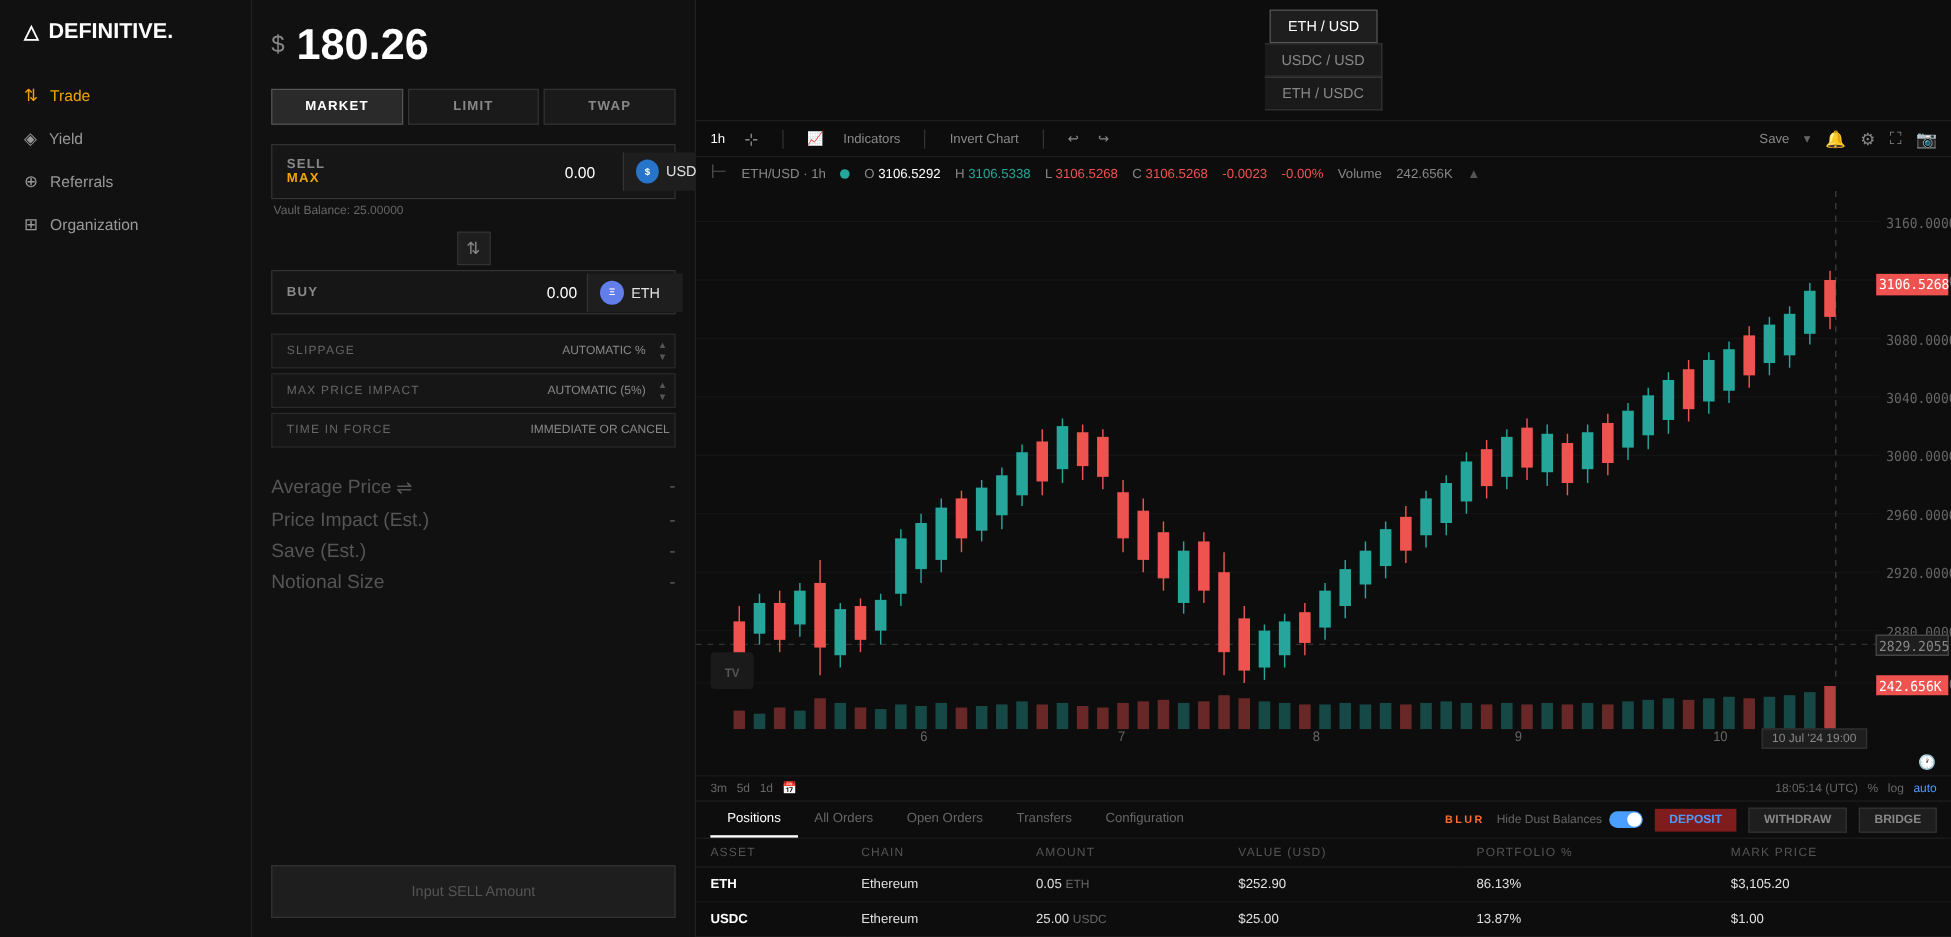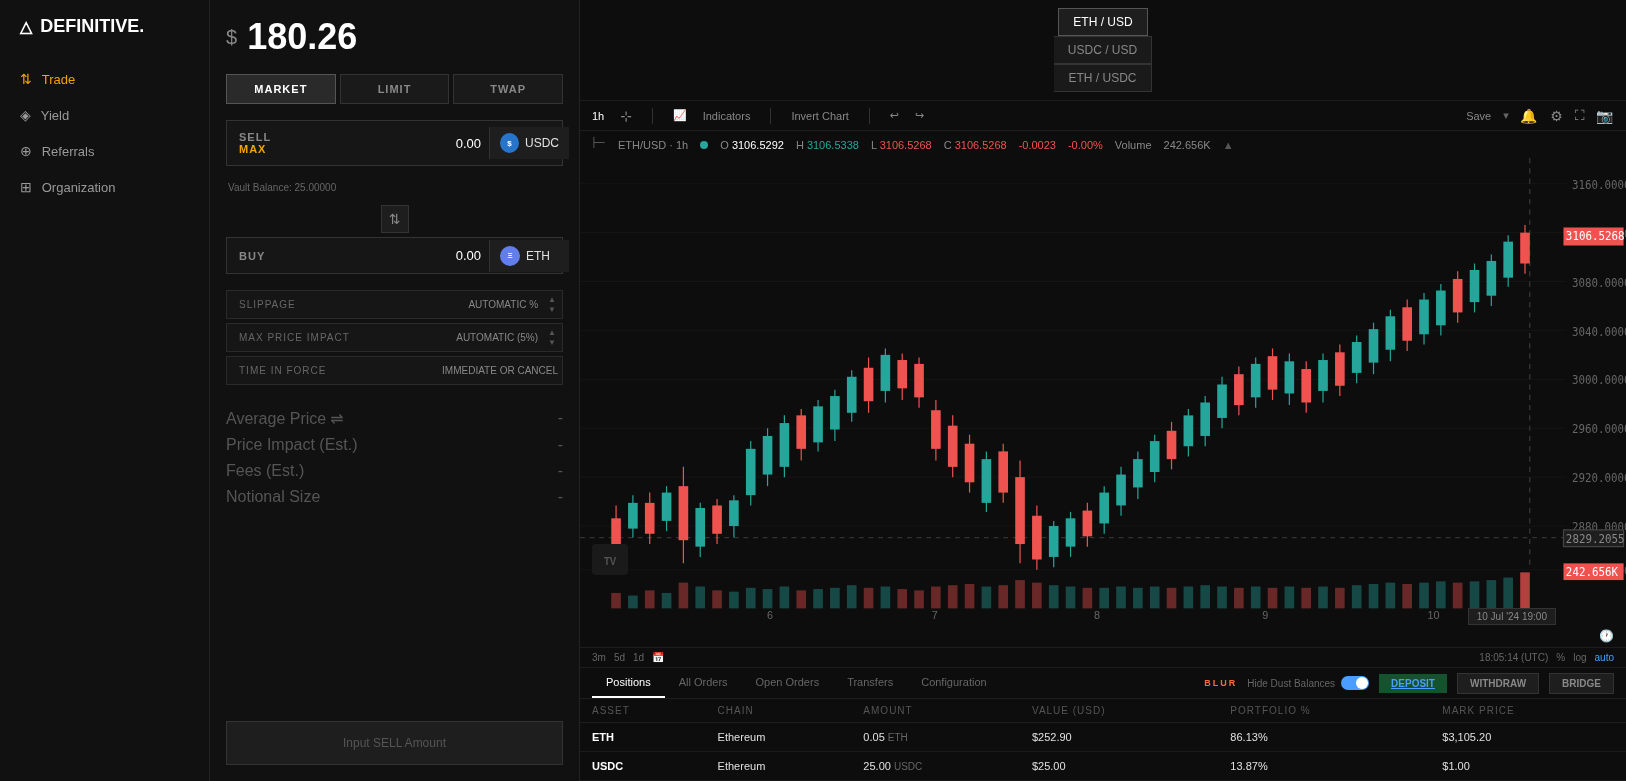--- a/index.html
+++ b/index.html
@@ -16,21 +16,21 @@
     
     #trade-panel { width: 370px; min-width: 370px; background: #111; border-right: 1px solid #222; display: flex; flex-direction: column; padding: 16px; }
     .price-header { display: flex; align-items: center; gap: 10px; margin-bottom: 16px; }
     .price-header .dollar-icon { color: #888; font-size: 20px; }
     .price-value { font-size: 36px; font-weight: 700; color: #fff; }
 
     .trade-tabs { display: flex; gap: 4px; margin-bottom: 16px; }
     .trade-tab { flex: 1; padding: 8px; text-align: center; background: #1a1a1a; border: 1px solid #333; color: #888; cursor: pointer; font-size: 11px; font-weight: 600; letter-spacing: 1px; }
     .trade-tab.active { background: #2a2a2a; color: #fff; border-color: #555; }
 
-    .sell-row { display: flex; align-items: center; gap: 0; border: 1px solid #333; background: #161616; margin-bottom: 16px; }
+    .sell-row { display: flex; align-items: center; gap: 15px; border: 1px solid #333; background: #161616; margin-bottom: 4px; }
     .sell-label { padding: 10px 12px; color: #888; font-size: 11px; font-weight: 600; letter-spacing: 1px; min-width: 70px; }
     .sell-max { color: #f0a500; font-size: 11px; font-weight: 700; margin-right: 8px; }
     .sell-input { flex: 1; background: transparent; border: none; color: #fff; font-size: 13px; text-align: right; padding: 10px 8px; outline: none; }
     .sell-token { display: flex; align-items: center; gap: 6px; padding: 6px 10px; background: #1e1e1e; border-left: 1px solid #333; min-width: 80px; }
     .token-icon-usdc { width: 20px; height: 20px; border-radius: 50%; background: #2775ca; display: flex; align-items: center; justify-content: center; font-size: 8px; color: #fff; font-weight: 700; }
     .token-icon-eth { width: 20px; height: 20px; border-radius: 50%; background: #627eea; display: flex; align-items: center; justify-content: center; font-size: 8px; color: #fff; font-weight: 700; }
     .vault-balance { font-size: 10px; color: #666; margin-bottom: 8px; padding: 0 2px; }
 
     .swap-btn-row { display: flex; justify-content: center; margin: 4px 0; }
     .swap-btn { width: 28px; height: 28px; background: #1e1e1e; border: 1px solid #333; display: flex; align-items: center; justify-content: center; cursor: pointer; color: #888; font-size: 14px; }
@@ -76,21 +76,21 @@
     
     .bottom-panel { border-top: 1px solid #1e1e1e; background: #0d0d0d; }
     .bottom-tabs { display: flex; align-items: center; padding: 0 12px; border-bottom: 1px solid #1e1e1e; gap: 0; }
     .bottom-tab { padding: 8px 14px; font-size: 11px; color: #666; cursor: pointer; border-bottom: 2px solid transparent; }
     .bottom-tab.active { color: #fff; border-bottom-color: #fff; }
     .bottom-tab-controls { margin-left: auto; display: flex; align-items: center; gap: 10px; }
     .hide-dust { font-size: 10px; color: #666; display: flex; align-items: center; gap: 6px; }
     .toggle { width: 28px; height: 14px; background: #4a9eff; border-radius: 7px; position: relative; cursor: pointer; }
     .toggle-knob { width: 12px; height: 12px; background: #fff; border-radius: 50%; position: absolute; right: 1px; top: 1px; }
     .action-btn { padding: 4px 12px; font-size: 10px; font-weight: 700; border: none; cursor: pointer; }
-    .deposit-btn { background: #14532d; color: #4a9eff; text-decoration: underline; }
+    .deposit-btn { background: #7f1d1d; color: #4a9eff; }
     .withdraw-btn { background: #1e1e1e; color: #888; border: 1px solid #333; }
     .bridge-btn { background: #1e1e1e; color: #888; border: 1px solid #333; }
 
     .positions-table { width: 100%; border-collapse: collapse; }
     .positions-table th { padding: 6px 12px; text-align: left; color: #555; font-size: 10px; font-weight: 400; letter-spacing: 1px; text-transform: uppercase; border-bottom: 1px solid #1e1e1e; }
     .positions-table td { padding: 8px 12px; font-size: 11px; color: #e0e0e0; border-bottom: 1px solid #1a1a1a; }
     .positions-table .asset-name { font-weight: 700; color: #fff; }
     .positions-table .token-amount { color: #666; font-size: 10px; }
     .positions-table .usd-val { color: #e0e0e0; }
 
@@ -192,21 +192,21 @@
         <span>Average Price</span>
         <span style="color:#555;">⇌</span>
       </span>
       <span class="stat-value">-</span>
     </div>
     <div class="stat-row">
       <span class="stat-label">Price Impact (Est.)</span>
       <span class="stat-value">-</span>
     </div>
     <div class="stat-row">
-      <span class="stat-label">Fees (Est.)</span>
+      <span class="stat-label">Save (Est.)</span>
       <span class="stat-value">-</span>
     </div>
     <div class="stat-row">
       <span class="stat-label">Notional Size</span>
       <span class="stat-value">-</span>
     </div>
   </div>
 
   <div class="submit-btn">Input SELL Amount</div>
 </div>

